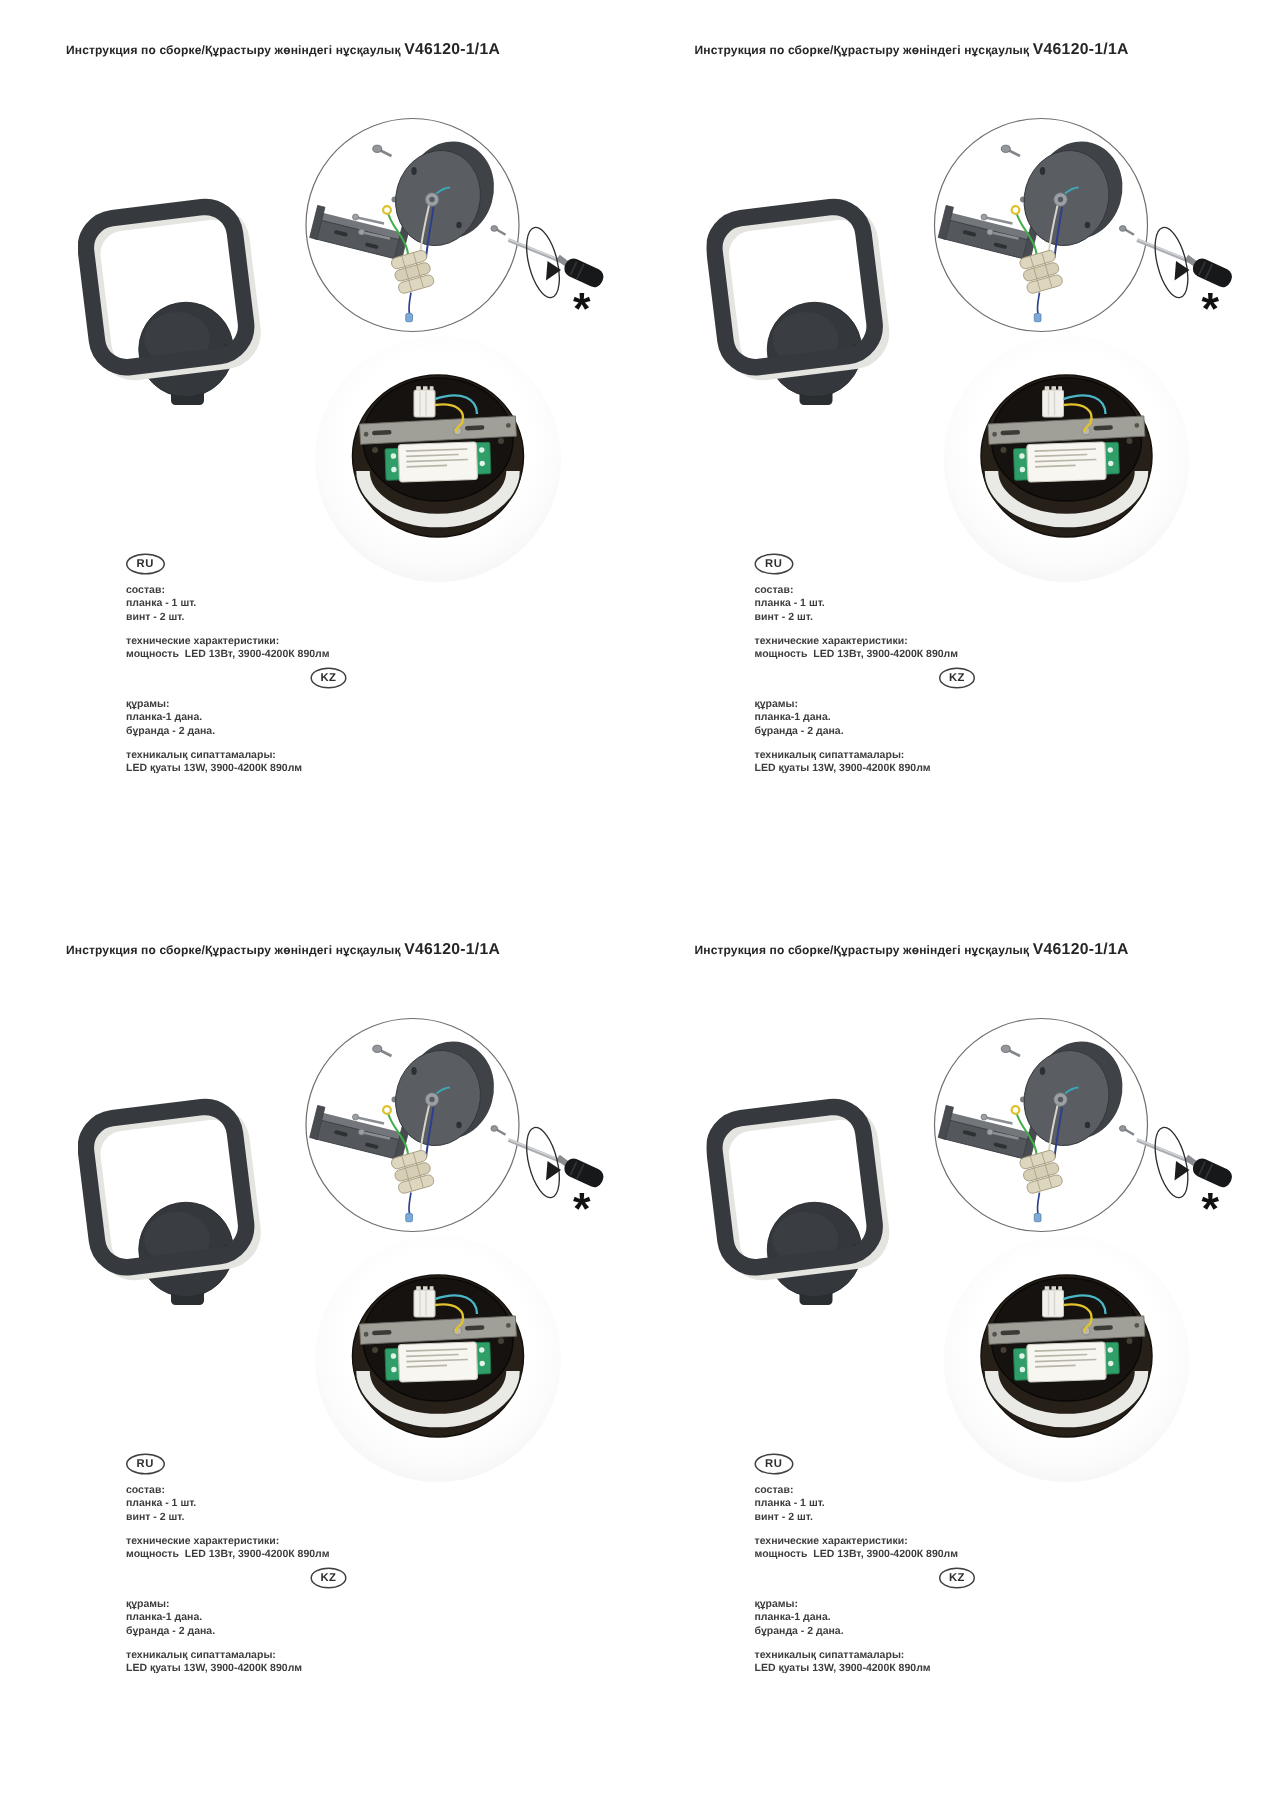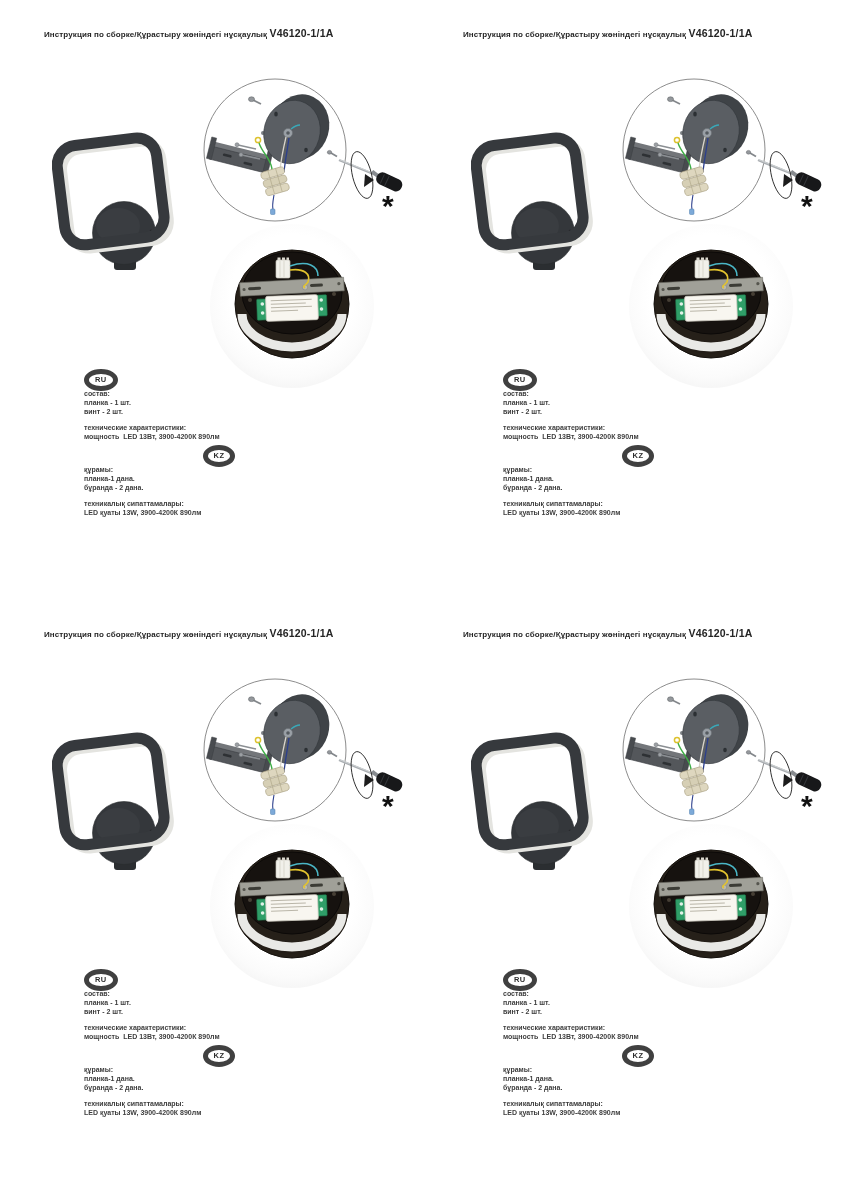--- a/index.html
+++ b/index.html
@@ -14,21 +14,21 @@
   .lamp-photo{position:absolute;left:52px;top:130px;width:125px;height:150px;}
   .diagram{position:absolute;left:200px;top:76px;width:212px;height:150px;}
   .canopy{position:absolute;left:210px;top:224px;width:164px;height:164px;border-radius:50%;
           background:radial-gradient(circle at 50% 44%, #ffffff 50%, #fbfbfb 66%, #f0f0f0 86%, #e7e7e7 100%);}
   .canopy svg{position:absolute;left:0;top:0;}
 
   .textblock{position:absolute;left:84px;top:369px;width:270px;font-size:7px;font-weight:bold;color:#3d3d3d;}
   .textblock .line{line-height:9px;white-space:pre;}
   .badge-row{height:14px;}
   .badge-row.kzrow{margin-top:4px;text-align:center;}
-  .badge{display:inline-block;border:5px solid #404040;border-radius:50%;padding:2px 6px 2.5px;font-size:7.5px;
+  .badge{display:inline-block;border:1px solid #404040;border-radius:50%;padding:2px 6px 2.5px;font-size:7.5px;
          font-weight:bold;line-height:1;color:#2e2e2e;letter-spacing:.4px;}
   .grp{margin-top:6px;}
   .grp.sp{margin-top:7px;}
 </style>
 </head>
 <body>
 
 <div id="page">
     <section class="quadrant tl">
 

